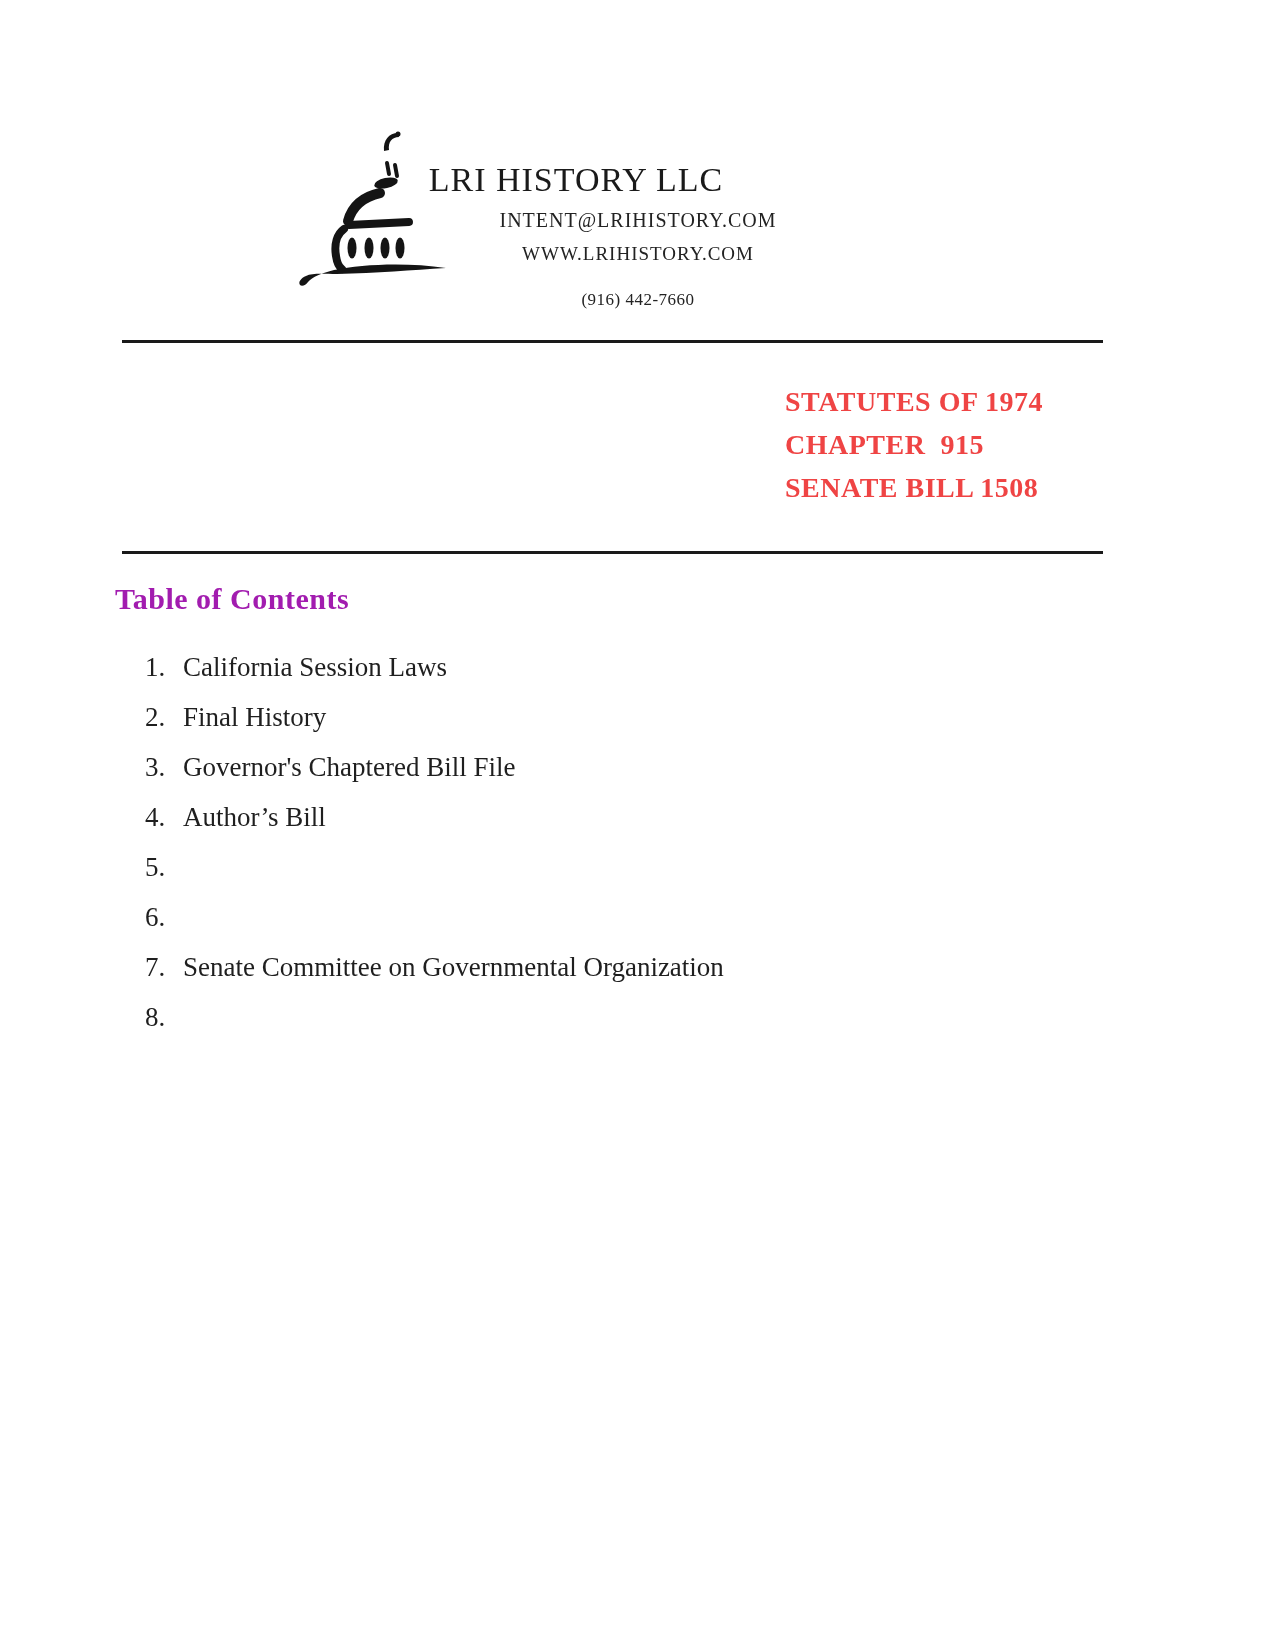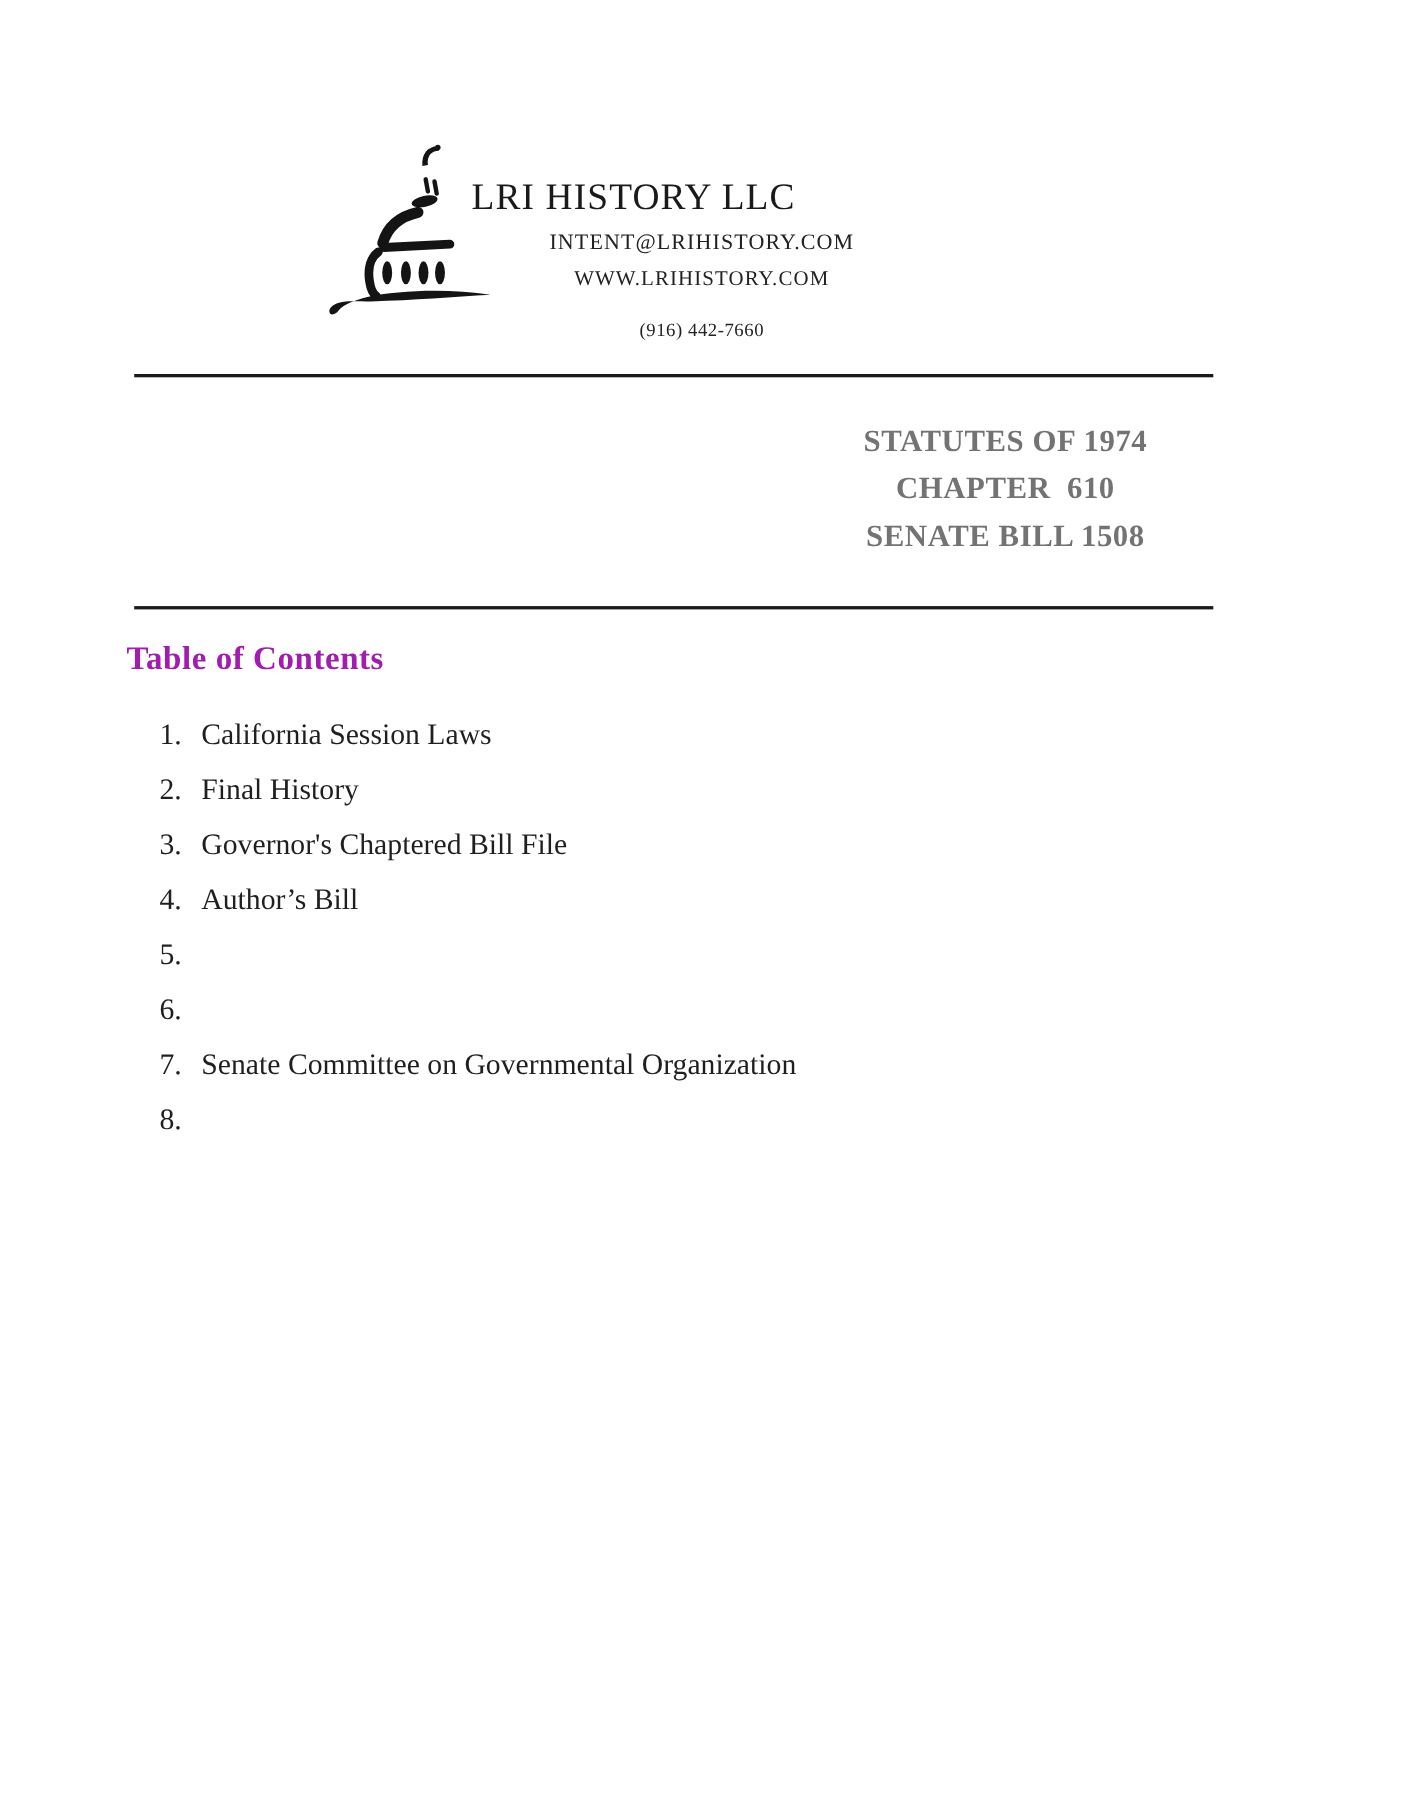--- a/index.html
+++ b/index.html
@@ -48,22 +48,22 @@
     width: 981px;
     height: 3px;
     background: #1a1a1a;
   }
   .divider-top { top: 340px; }
   .divider-bottom { top: 551px; }
   .reference-block {
     position: absolute;
     top: 380px;
     right: 233px;
-    text-align: center;
-    color: #737373;
+    text-align: left;
+    color: #ef4444;
   }
   .reference-line {
     font-size: 28px;
     font-weight: bold;
     line-height: 43px;
     letter-spacing: 0.5px;
     white-space: pre; 
   }
   .toc-title {
     position: absolute;
@@ -129,21 +129,21 @@
 
   <div class="company-name">LRI HISTORY LLC</div>
   <div class="contact-line contact-website">WWW.LRIHISTORY.COM</div>
   <div class="contact-line contact-email">INTENT@LRIHISTORY.COM</div>
   <div class="contact-line contact-phone">(916) 442-7660</div>
 
   <div class="divider divider-top"></div>
 
   <div class="reference-block">
     <div class="reference-line">STATUTES OF 1974</div>
-    <div class="reference-line">CHAPTER  610</div>
+    <div class="reference-line">CHAPTER  915</div>
     <div class="reference-line">SENATE BILL 1508</div>
   </div>
 
   <div class="divider divider-bottom"></div>
 
   <div class="toc-title">Table of Contents</div>
 
   <ol class="toc-list">
     <li class="toc-item">
       <span class="toc-number">1.</span>

